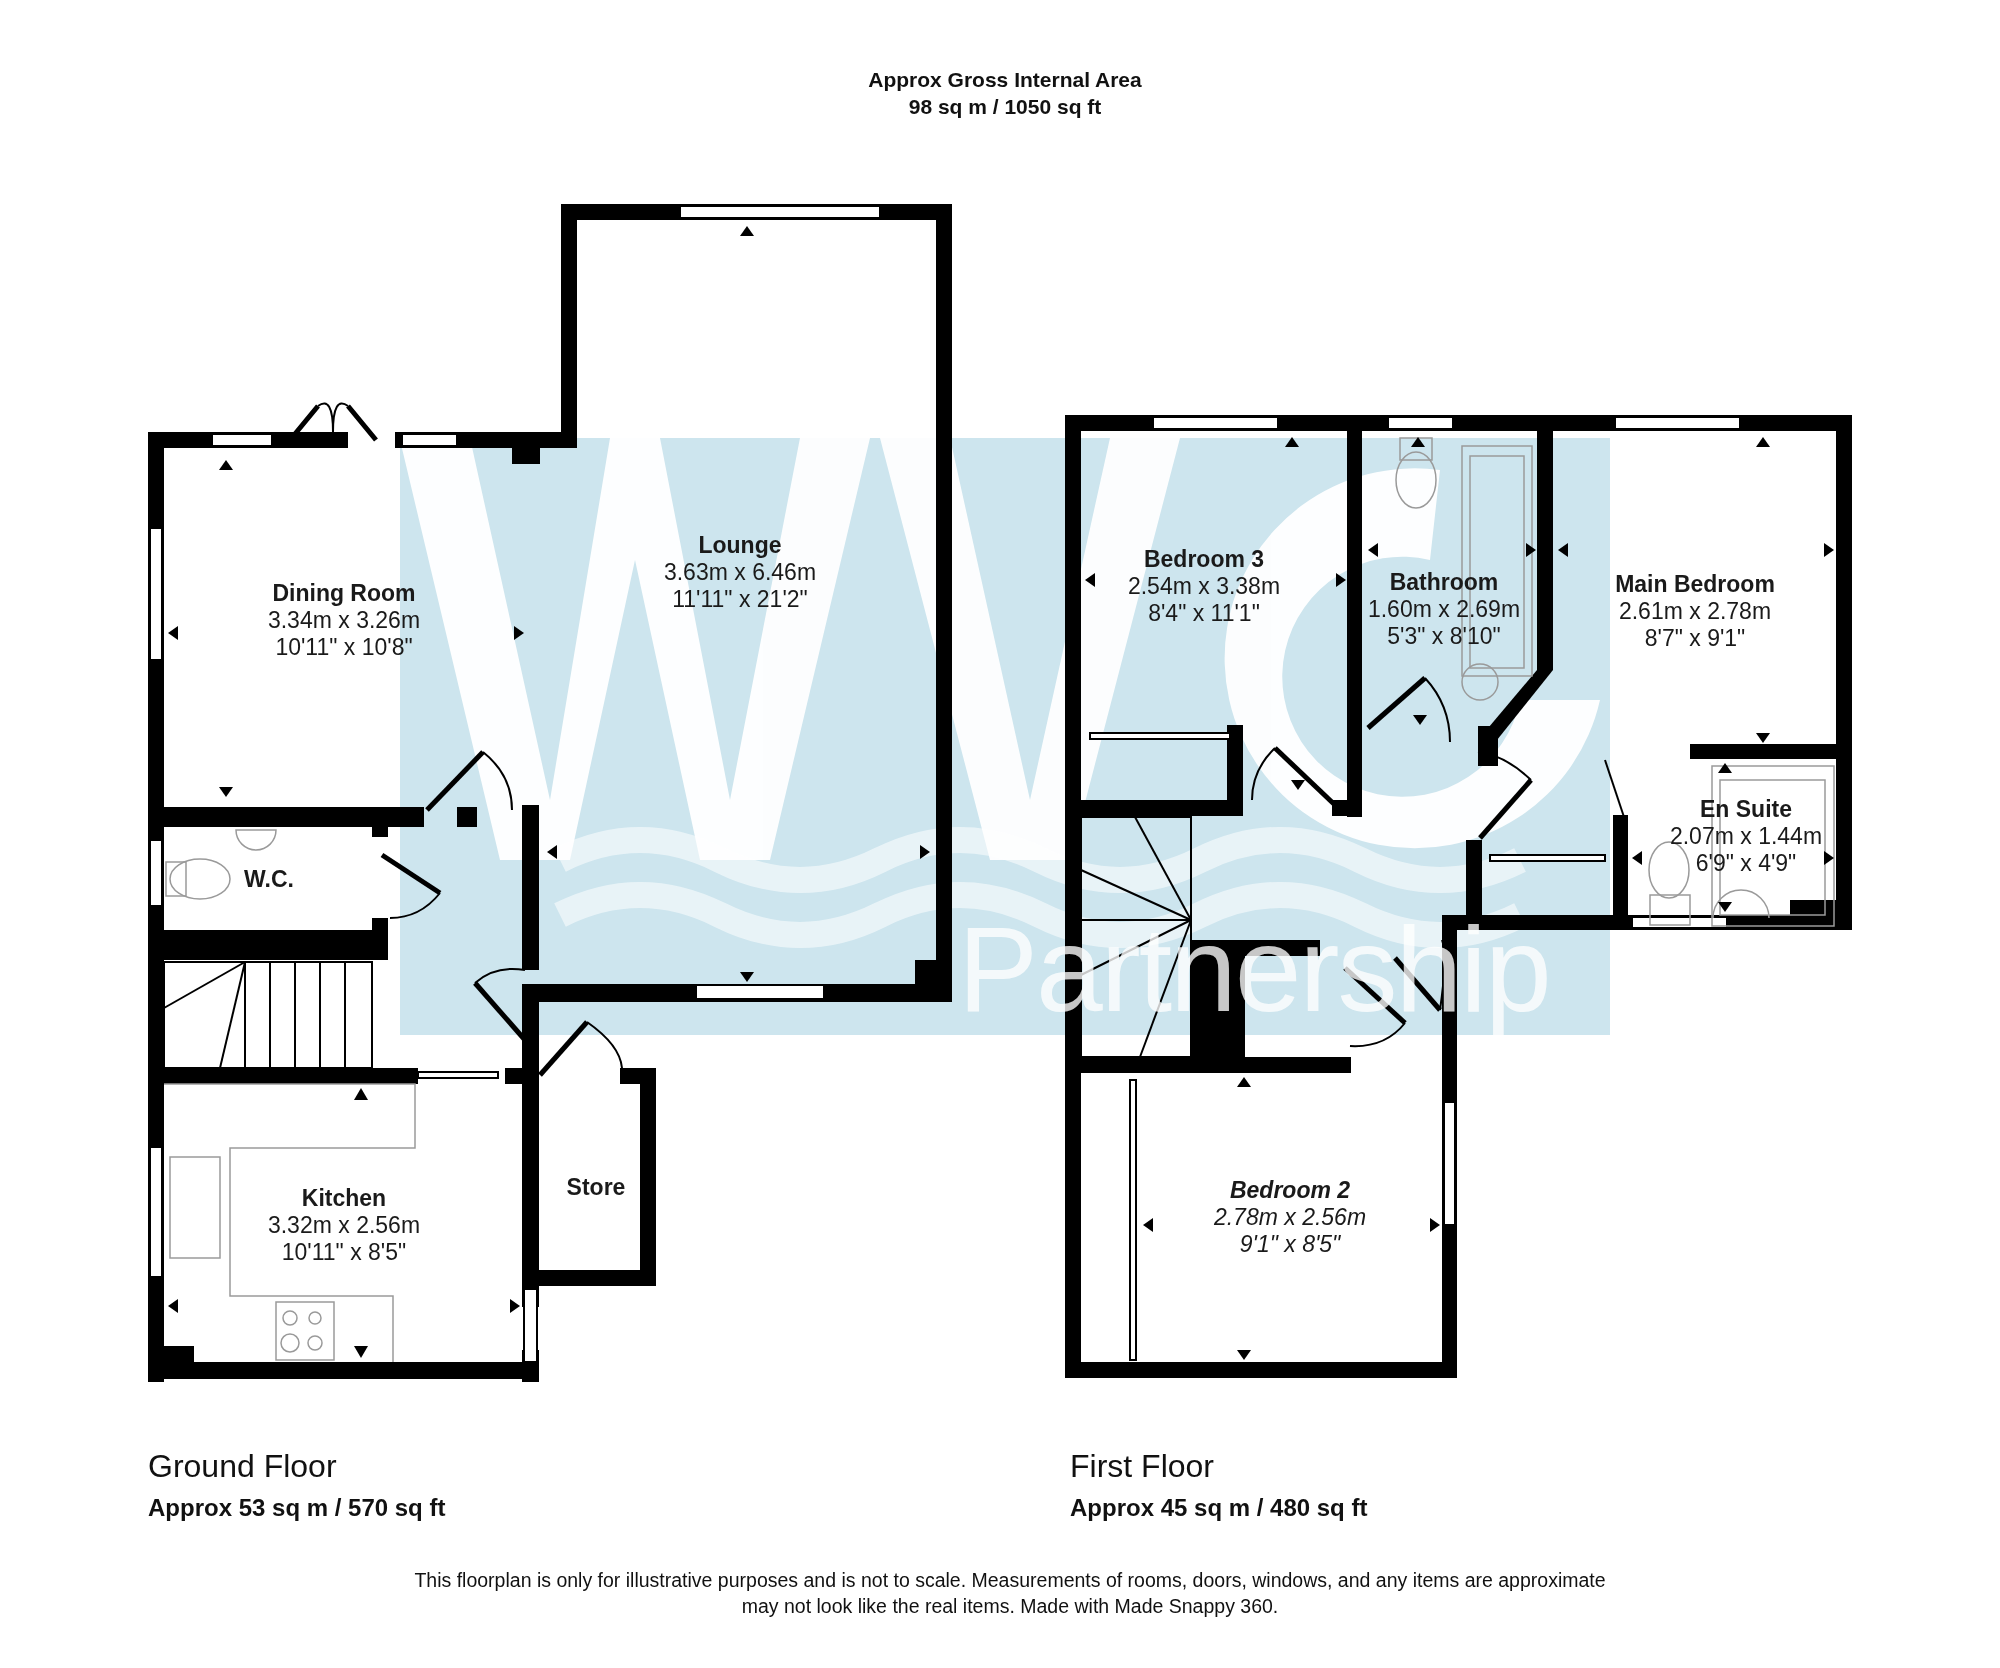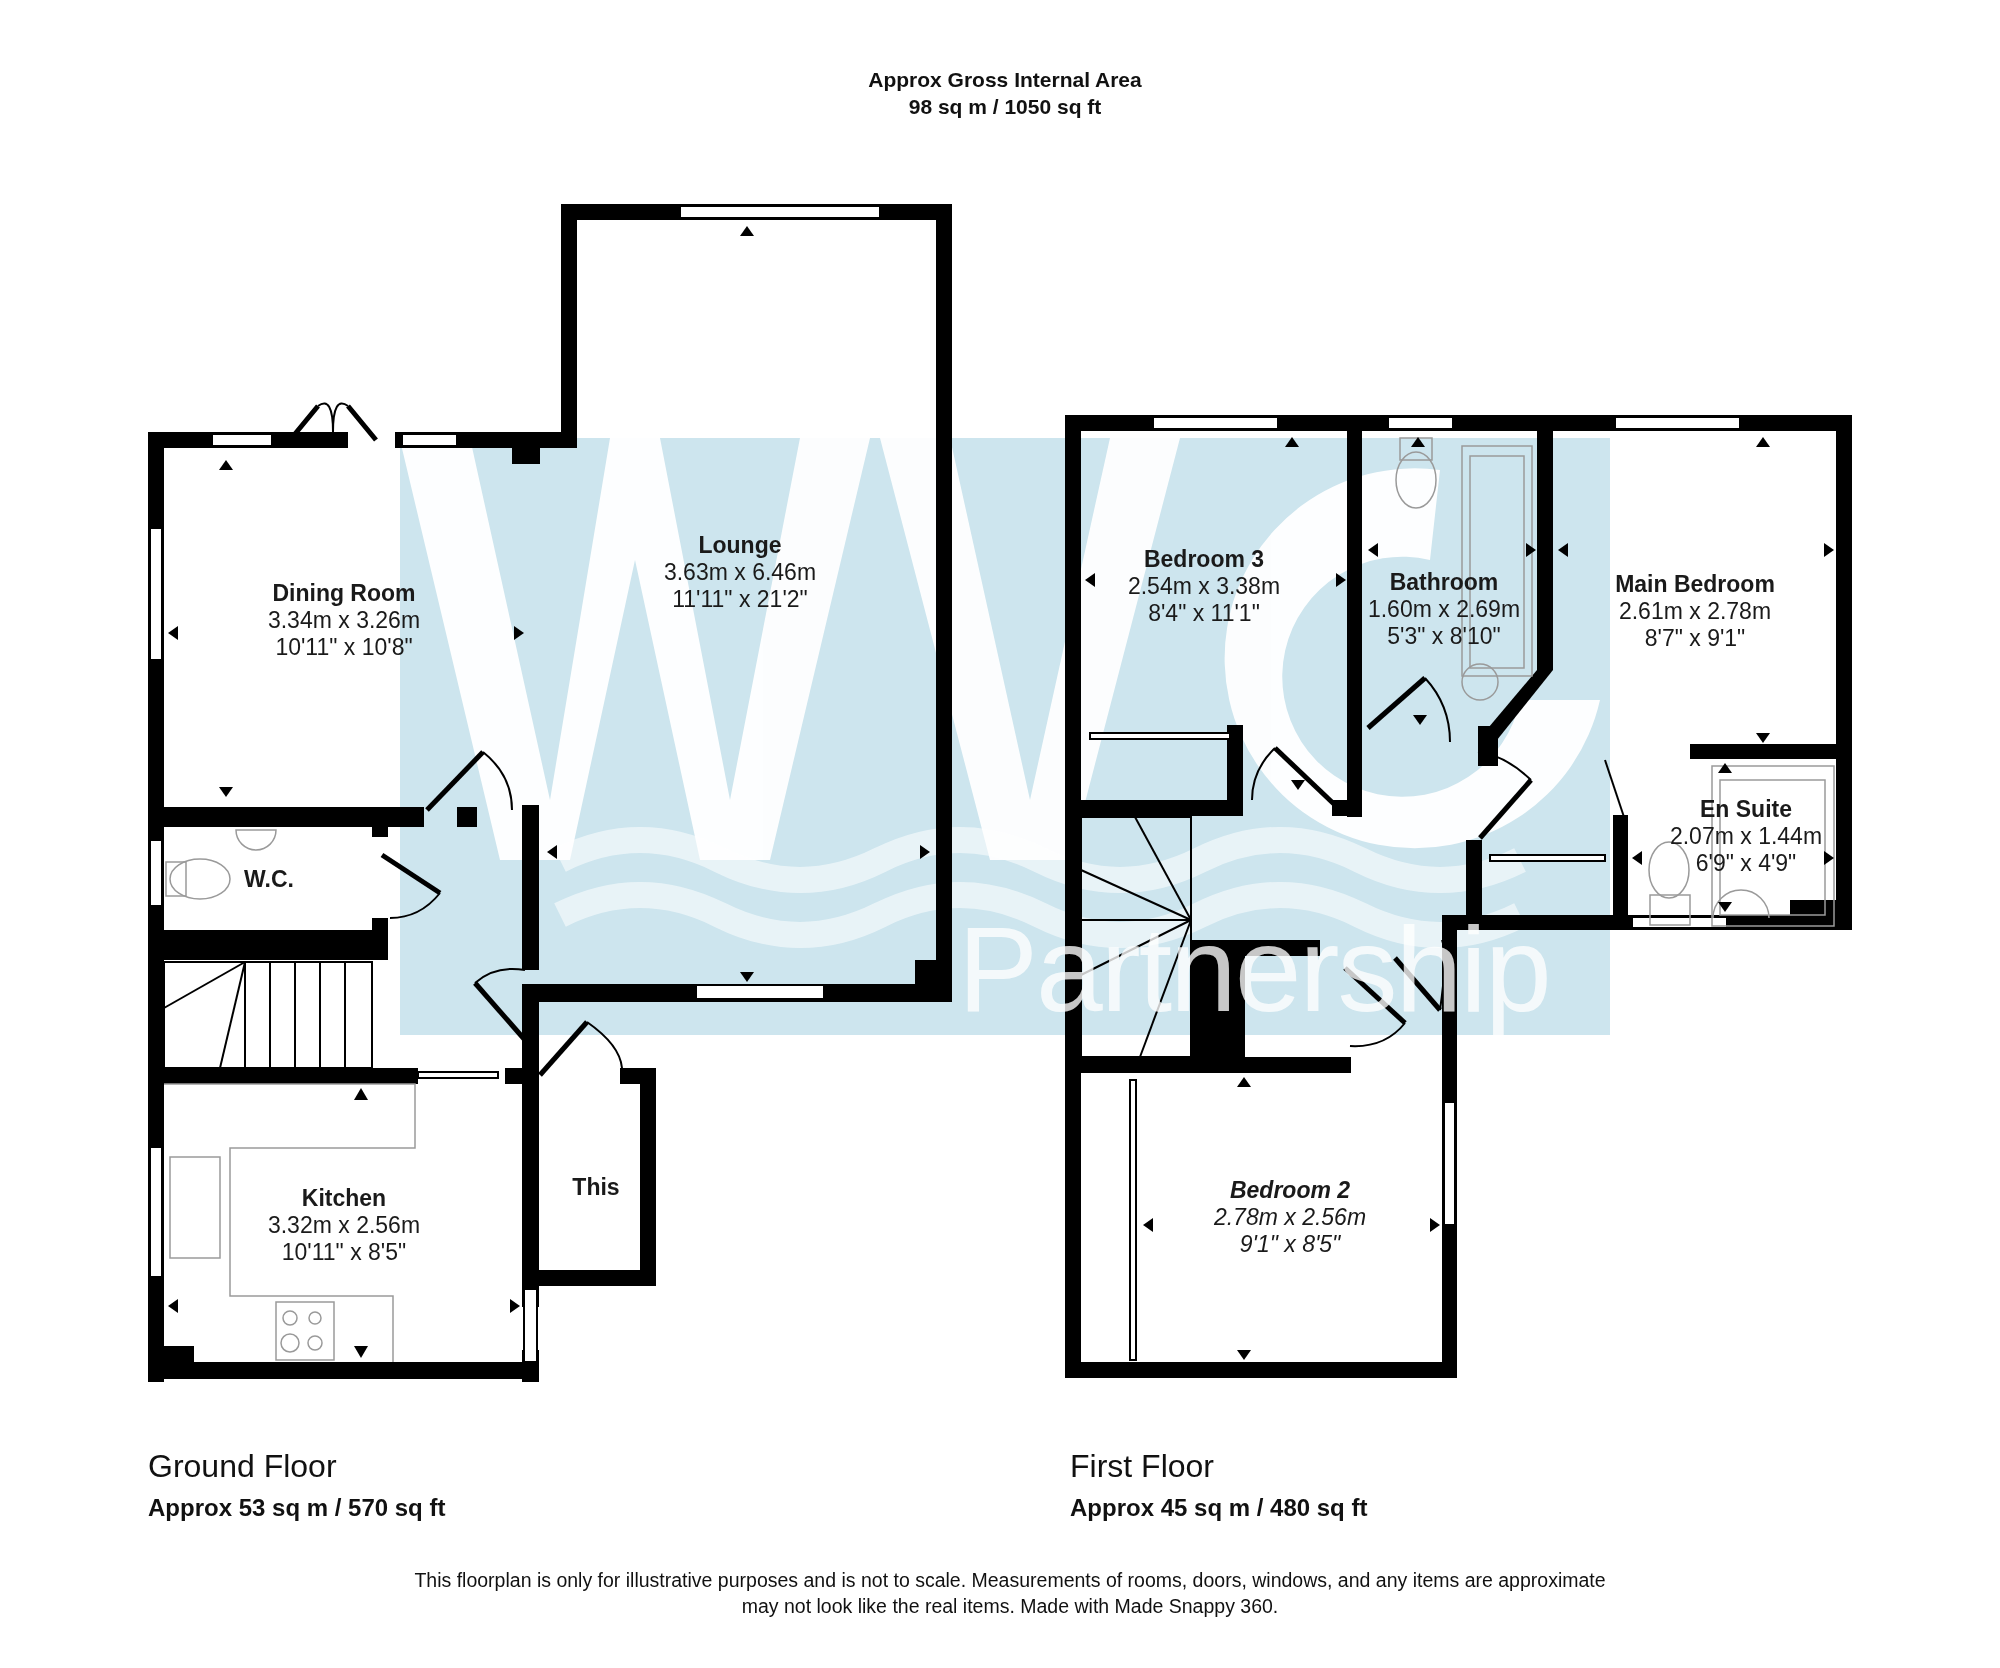--- a/index.html
+++ b/index.html
@@ -277,21 +277,21 @@
 </div>
 <div class="room-label" style="left:269px; top:866px;">
   <div class="room-name">W.C.</div>
 </div>
 <div class="room-label" style="left:344px; top:1185px;">
   <div class="room-name">Kitchen</div>
   <div class="room-dim">3.32m x 2.56m</div>
   <div class="room-dim">10'11" x 8'5"</div>
 </div>
 <div class="room-label" style="left:596px; top:1174px;">
-  <div class="room-name">This</div>
+  <div class="room-name">Store</div>
 </div>
 
 <div class="room-label" style="left:1204px; top:546px;">
   <div class="room-name">Bedroom 3</div>
   <div class="room-dim">2.54m x 3.38m</div>
   <div class="room-dim">8'4" x 11'1"</div>
 </div>
 <div class="room-label" style="left:1444px; top:537px;margin-top:32px;">
   <div class="room-name">Bathroom</div>
   <div class="room-dim">1.60m x 2.69m</div>

